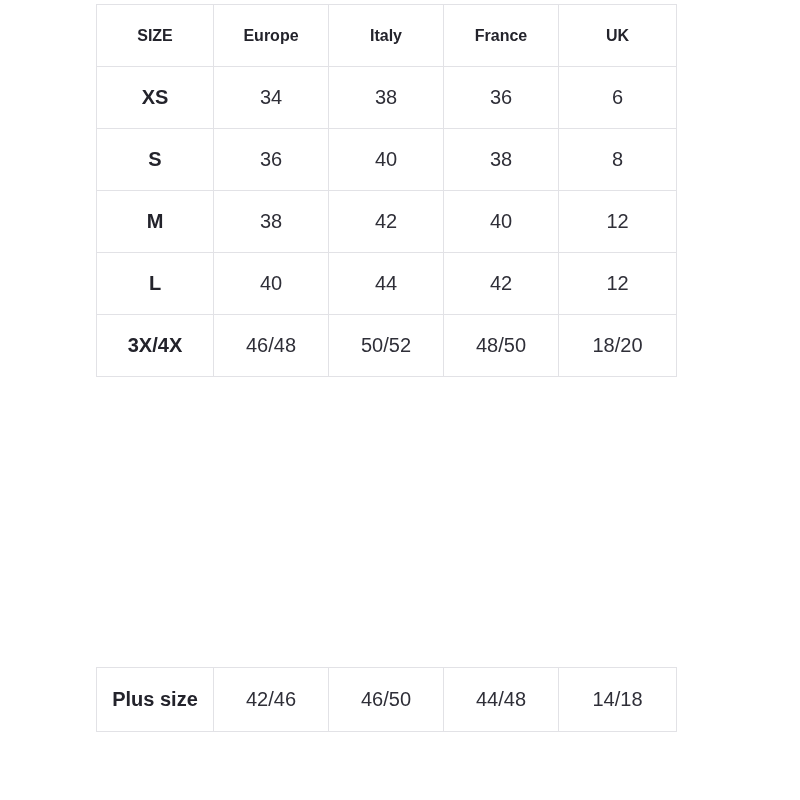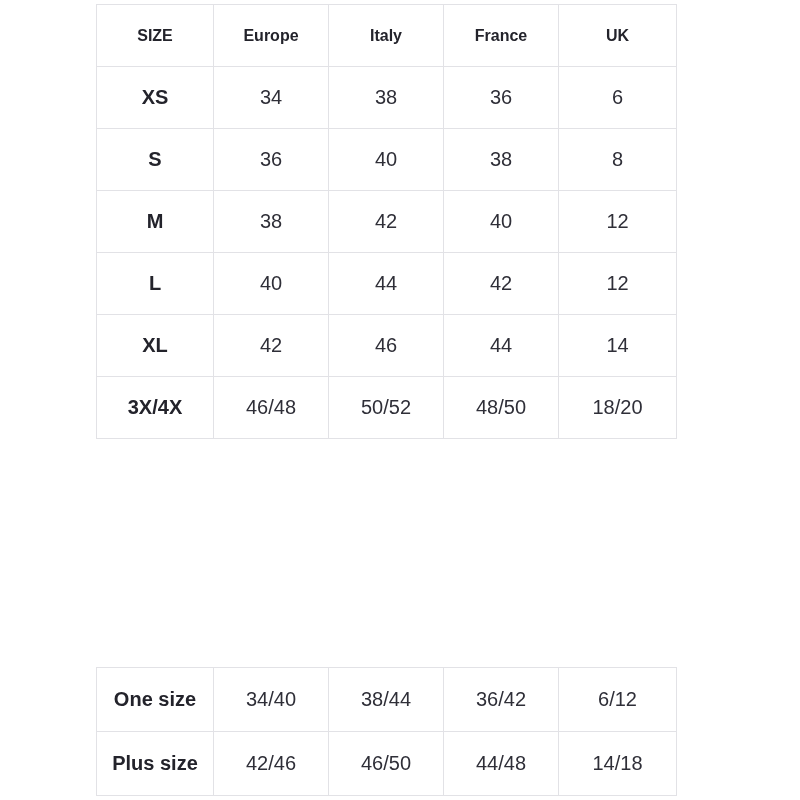--- a/index.html
+++ b/index.html
@@ -110,27 +110,20 @@
           <td>12</td>
         </tr>
         <tr>
           <td class="size-label">L</td>
           <td>40</td>
           <td>44</td>
           <td>42</td>
           <td>12</td>
         </tr>
         <tr>
-          <td class="size-label">XL</td>
-          <td>42</td>
-          <td>46</td>
-          <td>44</td>
-          <td>14</td>
-        </tr>
-        <tr>
           <td class="size-label">3X/4X</td>
           <td>46/48</td>
           <td>50/52</td>
           <td>48/50</td>
           <td>18/20</td>
         </tr>
       </tbody>
     </table>
   </div>
 
@@ -138,27 +131,20 @@
     <table class="size-table">
       <colgroup>
         <col class="c-size">
         <col class="c-val">
         <col class="c-val">
         <col class="c-val">
         <col class="c-val-last">
       </colgroup>
       <tbody>
         <tr>
-          <td class="size-label">One size</td>
-          <td>34/40</td>
-          <td>38/44</td>
-          <td>36/42</td>
-          <td>6/12</td>
-        </tr>
-        <tr>
           <td class="size-label">Plus size</td>
           <td>42/46</td>
           <td>46/50</td>
           <td>44/48</td>
           <td>14/18</td>
         </tr>
       </tbody>
     </table>
   </div>
 

